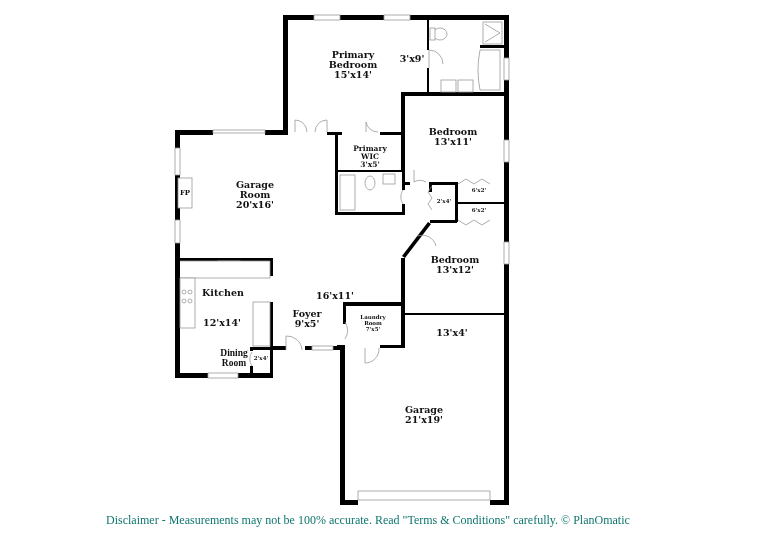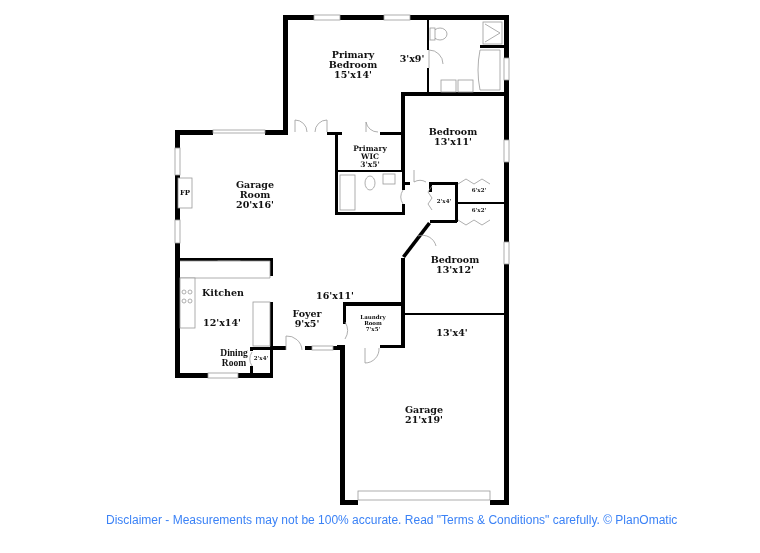--- a/index.html
+++ b/index.html
@@ -6,21 +6,21 @@
   body { width: 760px; height: 553px; position: relative; overflow: hidden; font-family: "DejaVu Serif", "Liberation Serif", serif; }
   svg { position: absolute; left: 0; top: 0; }
   .wall { fill: #000; }
   .fixture { stroke: #999; stroke-width: 0.8; fill: #fff; }
   .window { fill: #fff; stroke: #999; stroke-width: 0.8; }
   .door { stroke: #999; stroke-width: 0.8; fill: none; }
   .label { position: absolute; text-align: center; font-family: "DejaVu Serif", "Liberation Serif", serif; font-weight: bold; color: #111; line-height: 1.05; transform: translateX(-50%); white-space: nowrap; }
   .lbl-md { font-size: 9.5px; }
   .lbl-sm { font-size: 7.5px; }
   .lbl-xs { font-size: 5.5px; }
-  .disclaimer { position: absolute; left: 106px; top: 513px; font-family: Liberation Sans, sans-serif; font-size: 12px; color: #3b82f6; white-space: nowrap; }
+  .disclaimer { position: absolute; left: 106px; top: 513px; font-family: Liberation Serif, serif; font-size: 12px; color: #0f766e; white-space: nowrap; }
 </style>
 </head>
 <body>
 
 <svg width="760" height="553" viewBox="0 0 760 553">
 
   <g>
 
     <rect class="wall" x="283" y="15" width="226" height="5"></rect>
 

